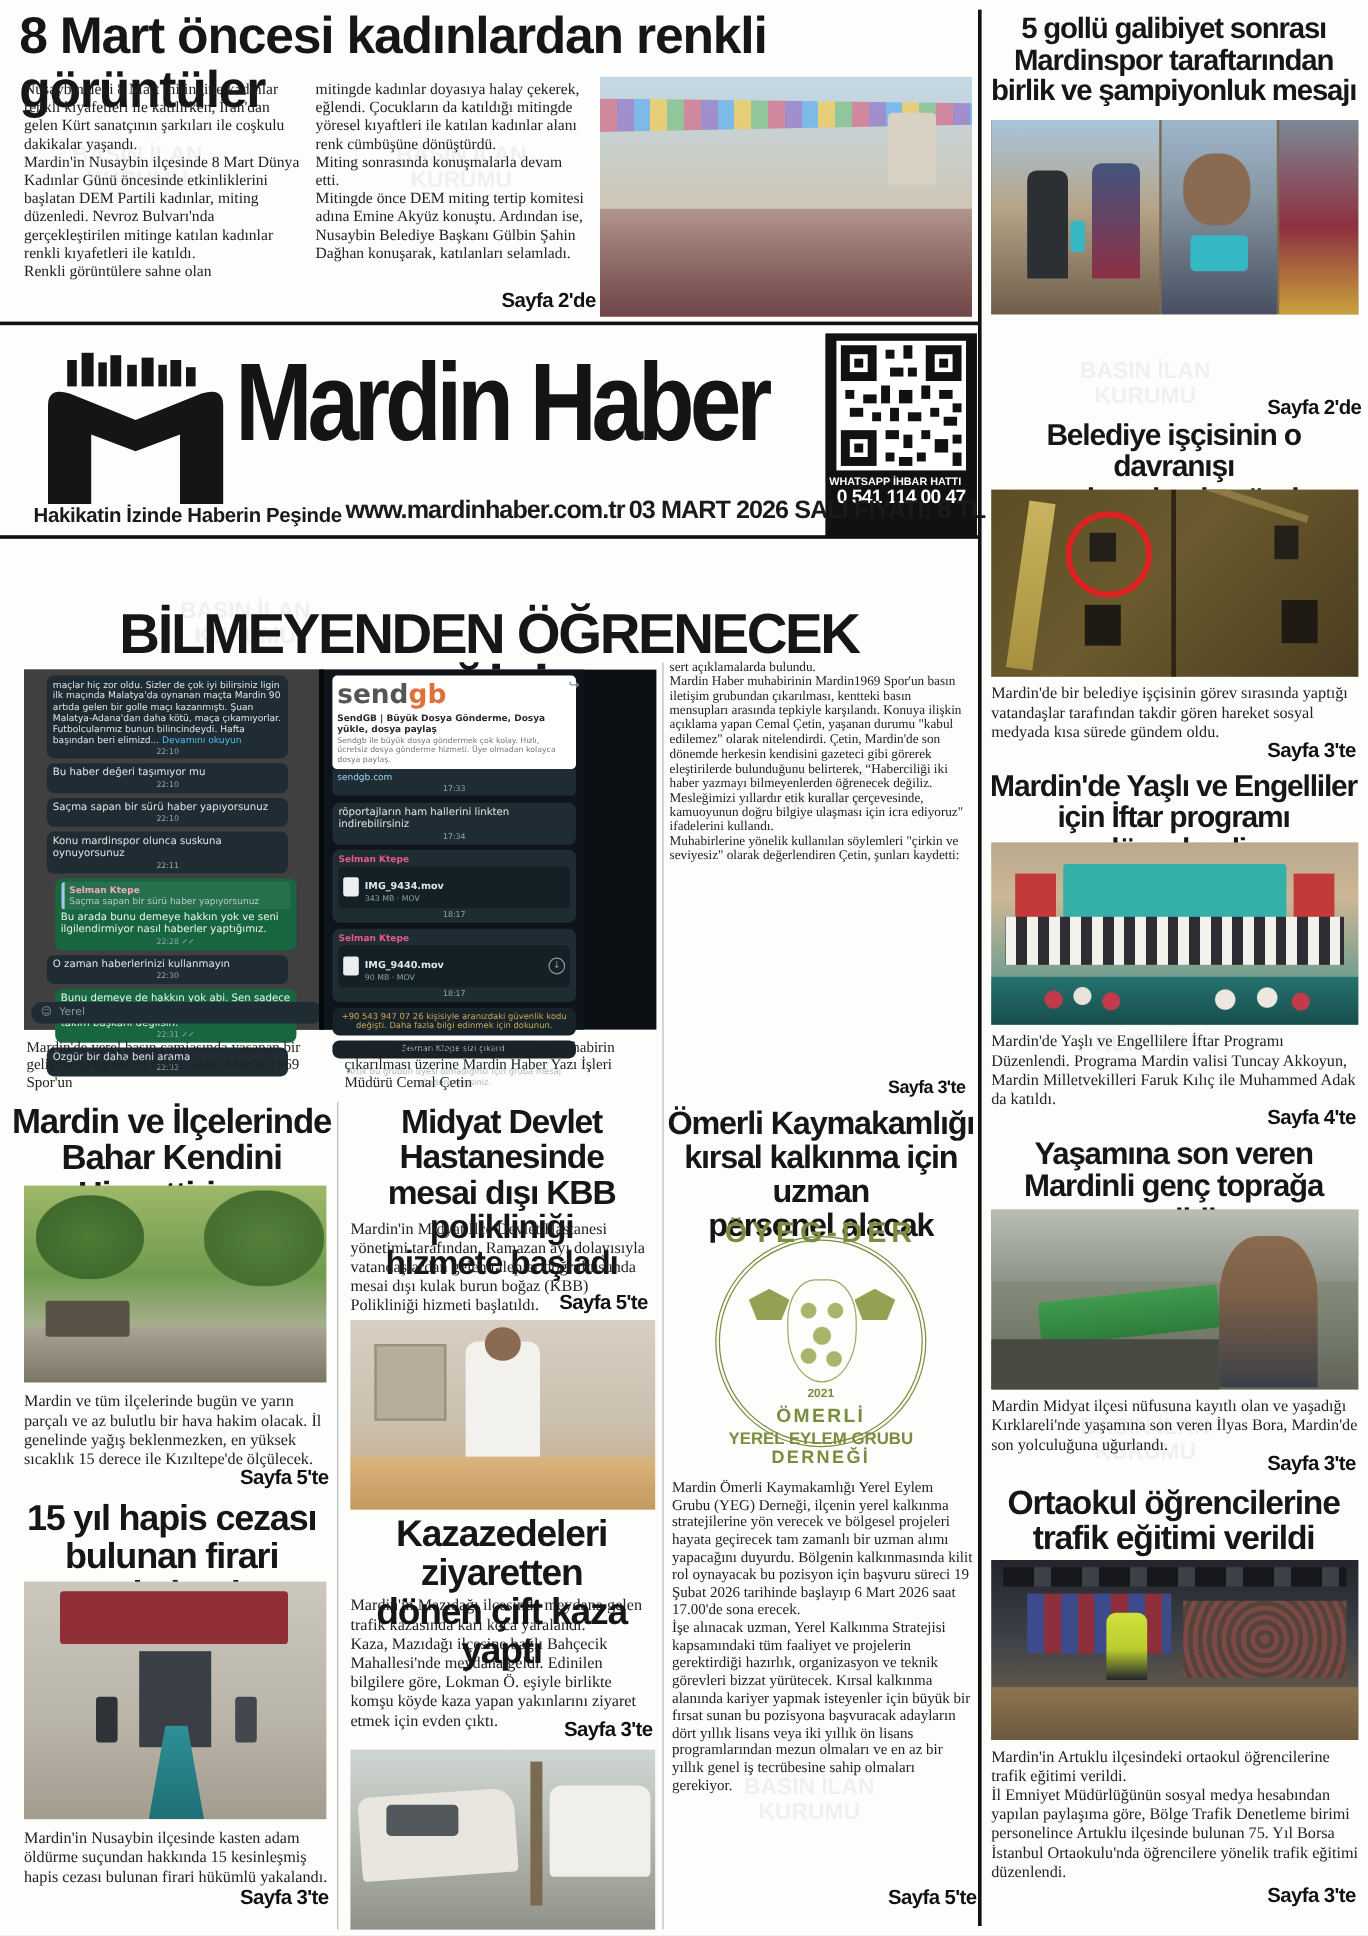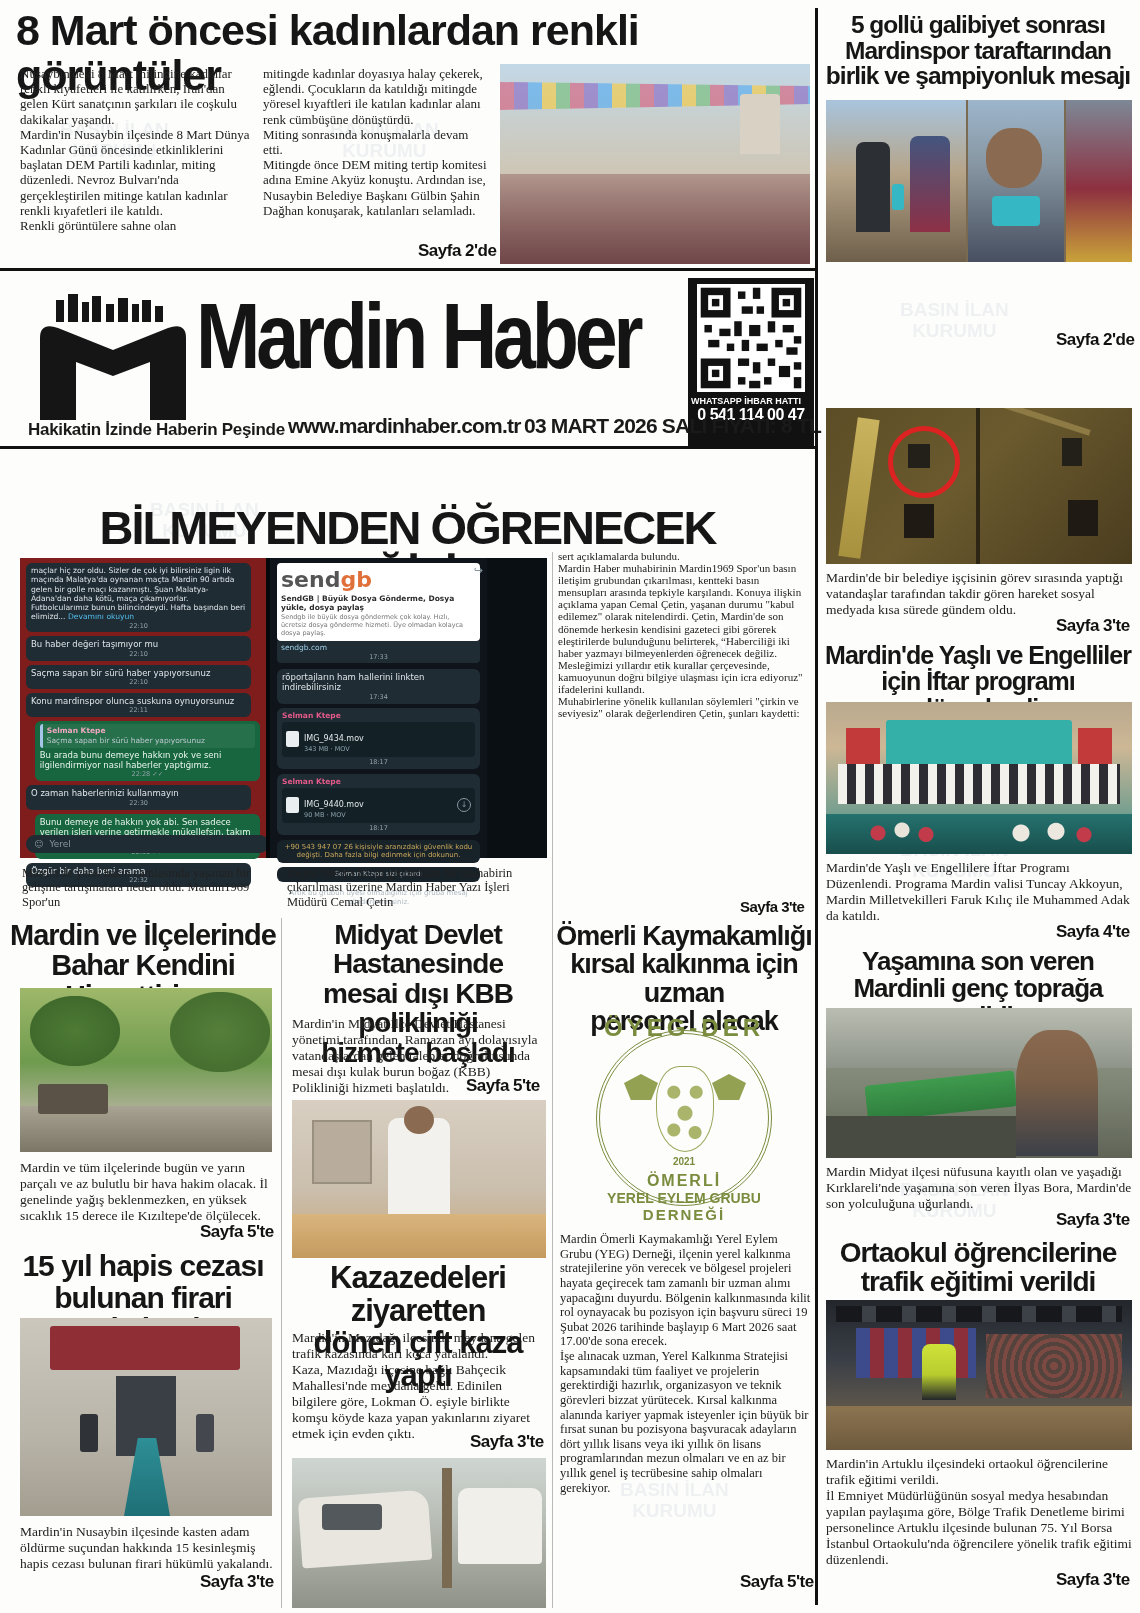--- a/index.html
+++ b/index.html
@@ -12,40 +12,40 @@
       overflow:hidden;}
   .pref{font-family:"Liberation Sans",sans-serif;font-weight:800;font-size:17px;letter-spacing:-0.5px;color:#111;}
   .vline{position:absolute;background:#111;}
   .hline{position:absolute;background:#111;}
   .thin{background:#b9b9b9;}
   .photo{position:absolute;overflow:hidden;}
   .wm{position:absolute;opacity:0.07;color:#3c566e;font-weight:800;font-size:19px;text-align:center;
       white-space:pre-line;pointer-events:none;line-height:1.1;}
   
   .shot{position:absolute;background:#090f13;display:flex;}
-  .phone-l{width:246px;background:#7f1d1d;padding:5px 6px;box-sizing:border-box;position:relative;}
+  .phone-l{width:246px;background:#404040;padding:5px 19px;box-sizing:border-box;position:relative;}
   .phone-r{width:221px;background:#0e1419;padding:5px 7px;box-sizing:border-box;margin-left:0;border-left:4px solid #05080a;position:relative;}
   .bub{max-width:92%;border-radius:6px;padding:3px 5px 2px 5px;margin-bottom:4px;
        font-family:"DejaVu Sans",sans-serif;font-size:8.5px;line-height:1.22;color:#e4ece f;}
   .in{background:#1f2c34;color:#dde5e8;margin-right:auto;}
   .out{background:#17663f;color:#e8f5ec;margin-left:auto;}
   .t{display:block;text-align:center;font-size:6.5px;color:#93a5ad;margin-top:1px;}
   .more{color:#53bdeb;}
   .qline{border-left:3px solid #a7c5e8;background:rgba(255,255,255,.07);border-radius:3px;
          padding:2px 4px;margin-bottom:2px;}
   .qn{color:#f0a8c0;font-size:7.5px;font-weight:bold;display:block;}
   .qt{font-size:7.5px;color:#b9c7cd;}
   .sysmsg{background:#182229;border-radius:6px;color:#aebac1;font-size:7px;text-align:center;
           padding:3px 5px;margin:4px auto;max-width:95%;font-family:"DejaVu Sans",sans-serif;line-height:1.25;}
   .filecard{background:#1f2c34;border-radius:6px;padding:3px 5px;margin-bottom:5px;
             font-family:"DejaVu Sans",sans-serif;}
   .fsender{color:#e55a8a;font-size:7.5px;font-weight:bold;display:block;margin-bottom:2px;}
   .frow{display:flex;align-items:center;gap:5px;background:#132026;border-radius:4px;padding:4px;}
   .ficon{width:13px;height:16px;background:#e9eef0;border-radius:2px;flex:0 0 auto;}
-  .fname{color:#dfe7ea;font-size:8px;}
+  .fname{color:#dfe7ea;font-size:8px;font-weight:bold;}
   .fmeta{color:#8aa0a9;font-size:6.5px;display:block;}
   .hl-left{text-align:left;}
 </style>
 </head>
 <body>
 
 <div class="page">
 
   <div class="wm" style="left:60px;top:120px;">BASIN İLAN
 KURUMU</div>
@@ -285,20 +285,21 @@
     <div class="abs" style="left:30px;top:42px;width:34px;height:90px;background:#2c2f34;border-radius:8px 8px 0 0;"></div>
     <div class="abs" style="left:84px;top:36px;width:40px;height:96px;background:linear-gradient(180deg,#43557e 0%,#8d3046 100%);border-radius:8px 8px 0 0;"></div>
     <div class="abs" style="left:66px;top:84px;width:12px;height:26px;background:#35b8c4;border-radius:3px;"></div>
     <div class="abs" style="left:142px;top:0;width:96px;height:162px;background:linear-gradient(180deg,#9db6cc 0%,#8796a2 40%,#474f60 100%);"></div>
     <div class="abs" style="left:160px;top:28px;width:56px;height:60px;background:#8a6a50;border-radius:45%;"></div>
     <div class="abs" style="left:166px;top:96px;width:48px;height:30px;background:#35b8c4;border-radius:4px;"></div>
     <div class="abs" style="left:240px;top:0;width:66px;height:162px;background:linear-gradient(180deg,#7d8896 0%,#8d3040 55%,#c9a23a 100%);"></div>
   </div>
   <div class="abs pref" style="left:1056px;top:330px;">Sayfa 2'de</div>
 
+  <div class="abs hl" style="left:822px;top:350px;width:312px;font-size:25px;"><span>Belediye işçisinin o davranışı</span><br><span>sosyal medyada gündem oldu</span></div>
   <div class="photo" style="left:826px;top:408px;width:306px;height:156px;background:linear-gradient(135deg,#5c4d26 0%,#6b5a2e 45%,#4a3d1f 100%);">
     <div class="abs" style="left:150px;top:0;width:4px;height:156px;background:#2e2614;"></div>
     <div class="abs" style="left:22px;top:10px;width:22px;height:140px;background:linear-gradient(180deg,#c9b35e,#a8913e);transform:rotate(8deg);"></div>
     <div class="abs" style="left:62px;top:18px;width:62px;height:62px;border:5px solid #d22;border-radius:50%;"></div>
     <div class="abs" style="left:82px;top:36px;width:22px;height:24px;background:#23201a;"></div>
     <div class="abs" style="left:78px;top:96px;width:30px;height:34px;background:#1f1b14;"></div>
     <div class="abs" style="left:236px;top:30px;width:20px;height:28px;background:#23201a;"></div>
     <div class="abs" style="left:242px;top:92px;width:30px;height:36px;background:#1f1b14;"></div>
     <div class="abs" style="left:176px;top:8px;width:90px;height:6px;background:#8d7a44;transform:rotate(18deg);"></div>
   </div>

